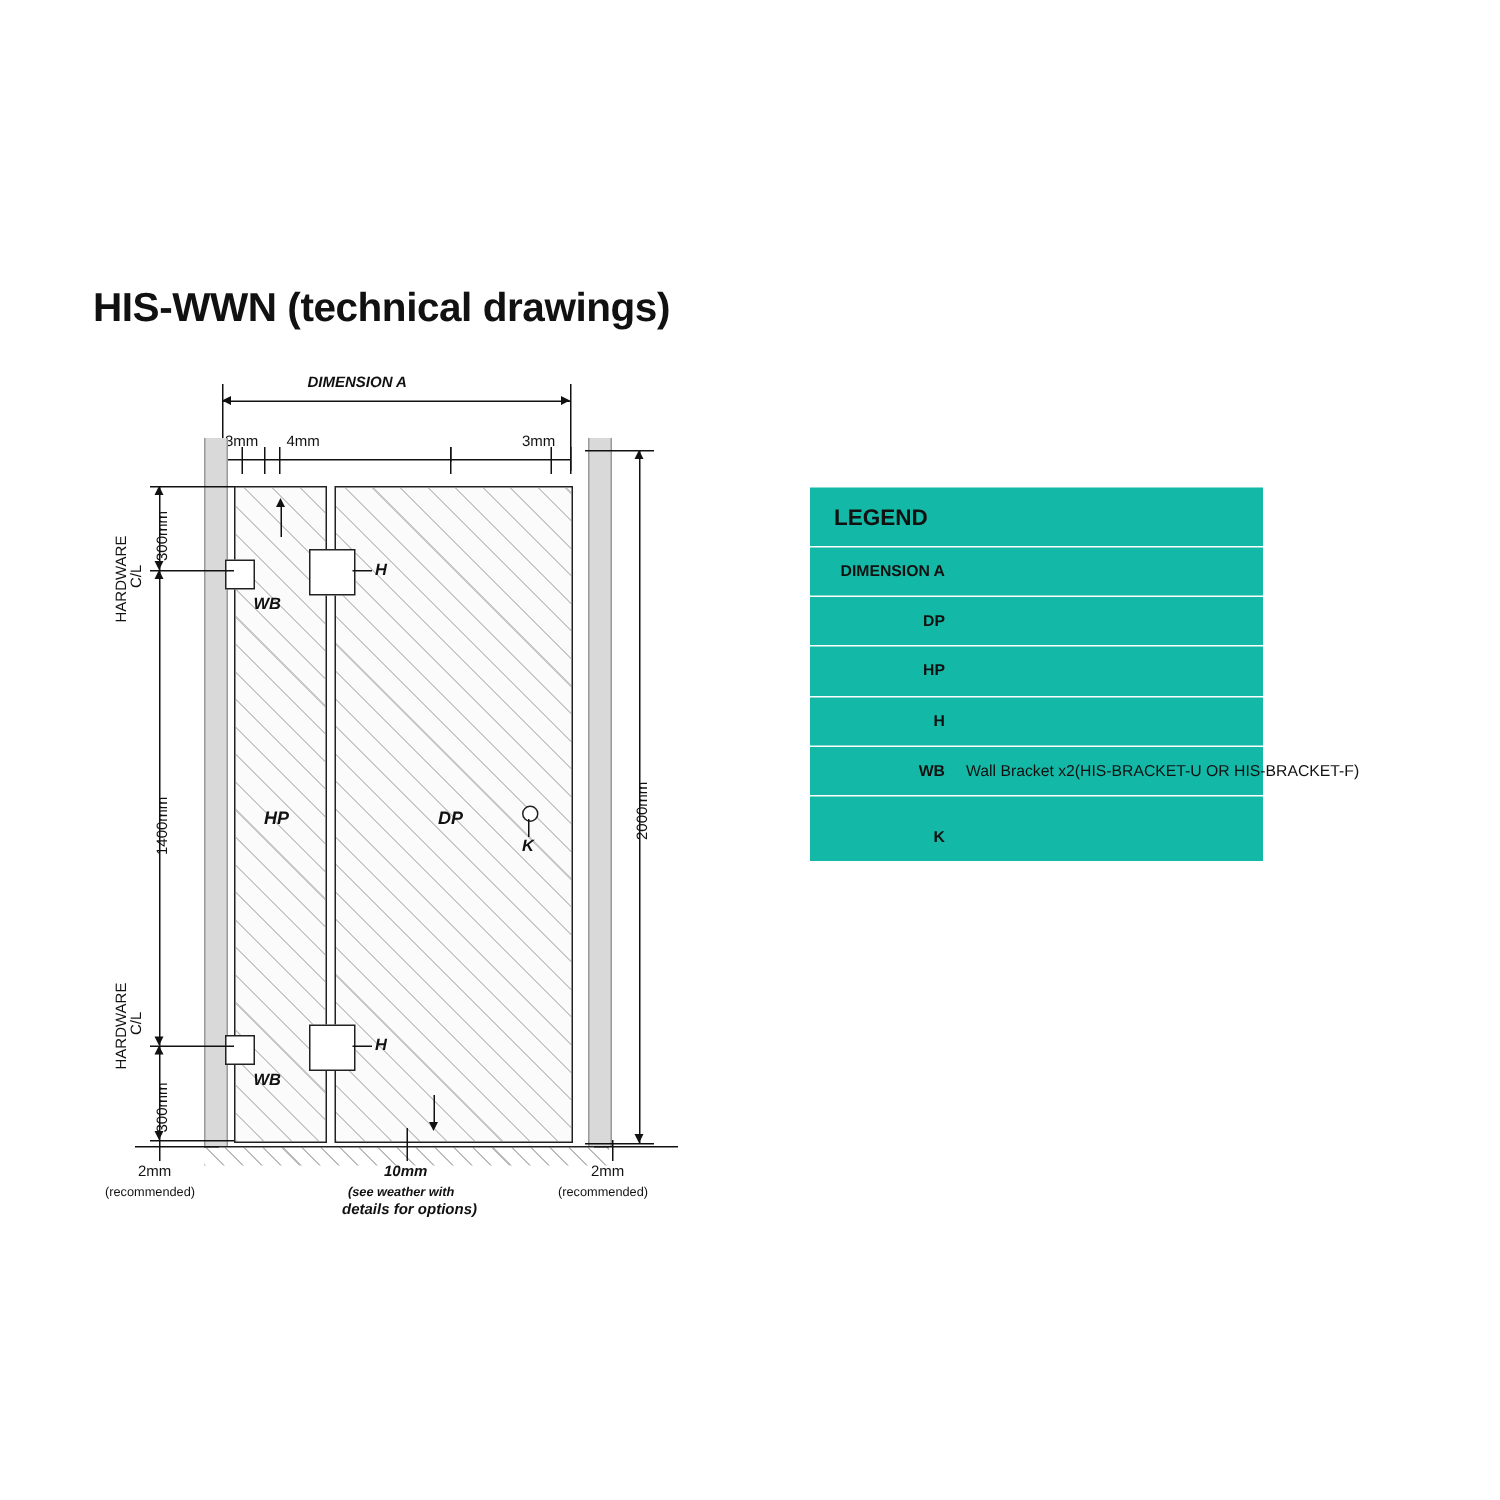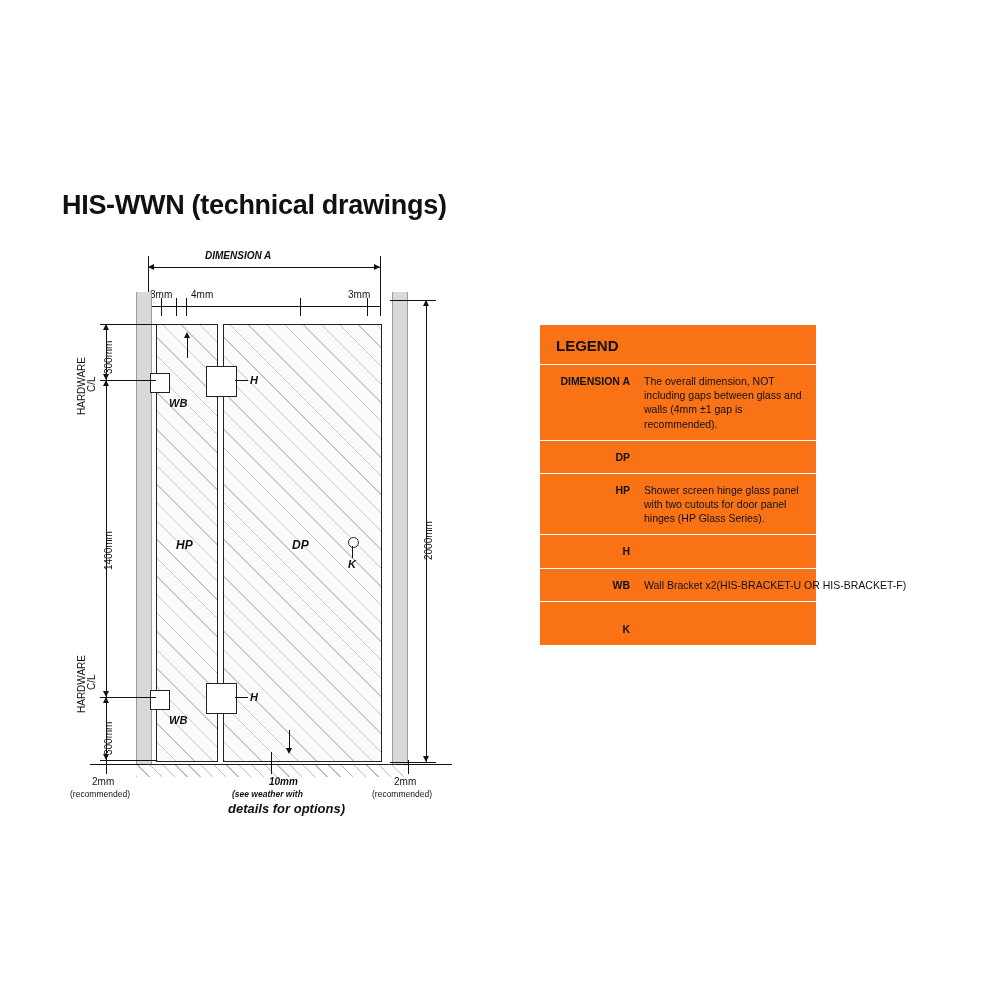--- a/index.html
+++ b/index.html
@@ -113,22 +113,22 @@
   .ar-l { border-top: 3.2px solid transparent; border-bottom: 3.2px solid transparent; border-right: 6px solid #111; }
   .ar-r { border-top: 3.2px solid transparent; border-bottom: 3.2px solid transparent; border-left: 6px solid #111; }
   .ar-u { border-left: 3.2px solid transparent; border-right: 3.2px solid transparent; border-bottom: 6px solid #111; }
   .ar-d { border-left: 3.2px solid transparent; border-right: 3.2px solid transparent; border-top: 6px solid #111; }
 
   
   #legend {
     position: absolute;
     left: 540px;
     top: 325px;
-    width: 276px;
-    background: #f97316;
+    width: 302px;
+    background: #14b8a6;
     font-size: 10.5px;
     color: #111;
   }
   .legend-title {
     font-size: 15px;
     font-weight: bold;
     padding: 12px 0 10px 16px;
     border-bottom: 1px solid #ffffff;
   }
   .legend-row {
@@ -258,44 +258,42 @@
 
   <div class="floor" style="left:76px; top:524px; width:270px;"></div>
   <div class="dimline h-line" style="left:30px; top:524px; width:56px;"></div>
   <div class="dimline h-line" style="left:336px; top:524px; width:56px;"></div>
 
   <div class="dimline v-line" style="left:46px; top:520px; height:14px;"></div>
   <div class="lbl" style="left:32px; top:536px;">2mm</div>
   <div class="lbl" style="left:10px; top:549px; font-size:8.5px;">(recommended)</div>
 
   <div class="dimline v-line" style="left:211px; top:512px; height:22px;"></div>
-  <div class="lbl lbl-i" style="left:196px; top:536px;margin-left:13px;">10mm</div>
+  <div class="lbl lbl-i" style="left:196px; top:536px;">10mm</div>
   <div class="lbl lbl-i" style="left:172px; top:549px; font-size:8.5px;">(see weather with</div>
-  <div class="lbl lbl-i" style="left:168px; top:561px; font-size:13px;">details for options)</div>
+  <div class="lbl lbl-i" style="left:168px; top:561px; font-size:10px;">details for options)</div>
 
   <div class="dimline v-line" style="left:348px; top:520px; height:14px;"></div>
   <div class="lbl" style="left:334px; top:536px;">2mm</div>
   <div class="lbl" style="left:312px; top:549px; font-size:8.5px;">(recommended)</div>
 </div>
 
 <div id="legend">
   <div class="legend-title">LEGEND</div>
 
   <div class="legend-row">
     <div class="legend-key">DIMENSION A</div>
-    <div class="legend-val">The overall dimension, NOT including gaps between glass and walls (4mm ±1 gap is recommended).</div>
   </div>
 
   <div class="legend-row">
     <div class="legend-key">DP</div>
   </div>
 
   <div class="legend-row">
     <div class="legend-key">HP</div>
-    <div class="legend-val">Shower screen hinge glass panel with two cutouts for door panel hinges (HP Glass Series).</div>
   </div>
 
   <div class="legend-row">
     <div class="legend-key">H</div>
   </div>
 
   <div class="legend-row">
     <div class="legend-key">WB</div>
     <div class="legend-val nowrap">Wall Bracket x2(HIS-BRACKET-U OR HIS-BRACKET-F)</div>
   </div>

